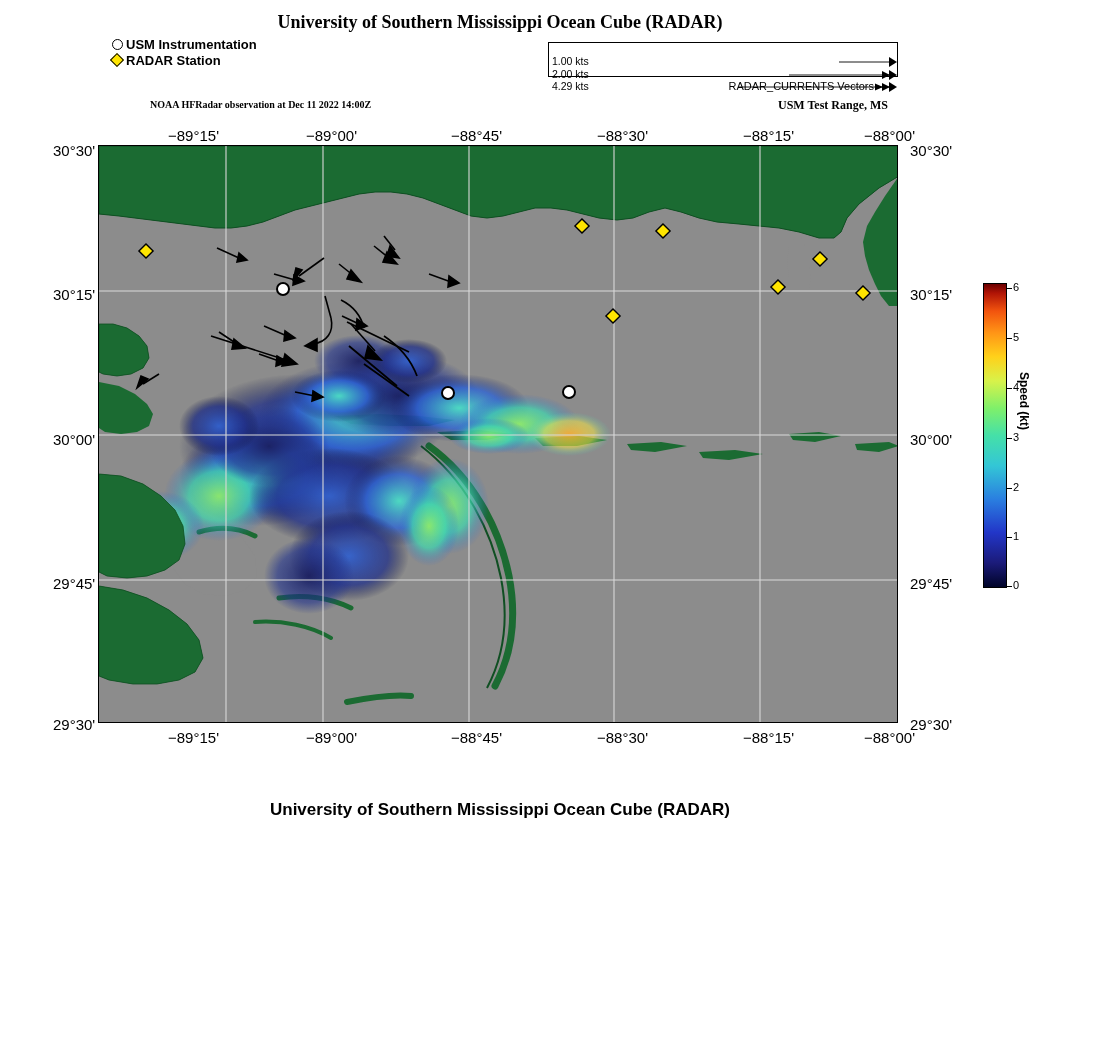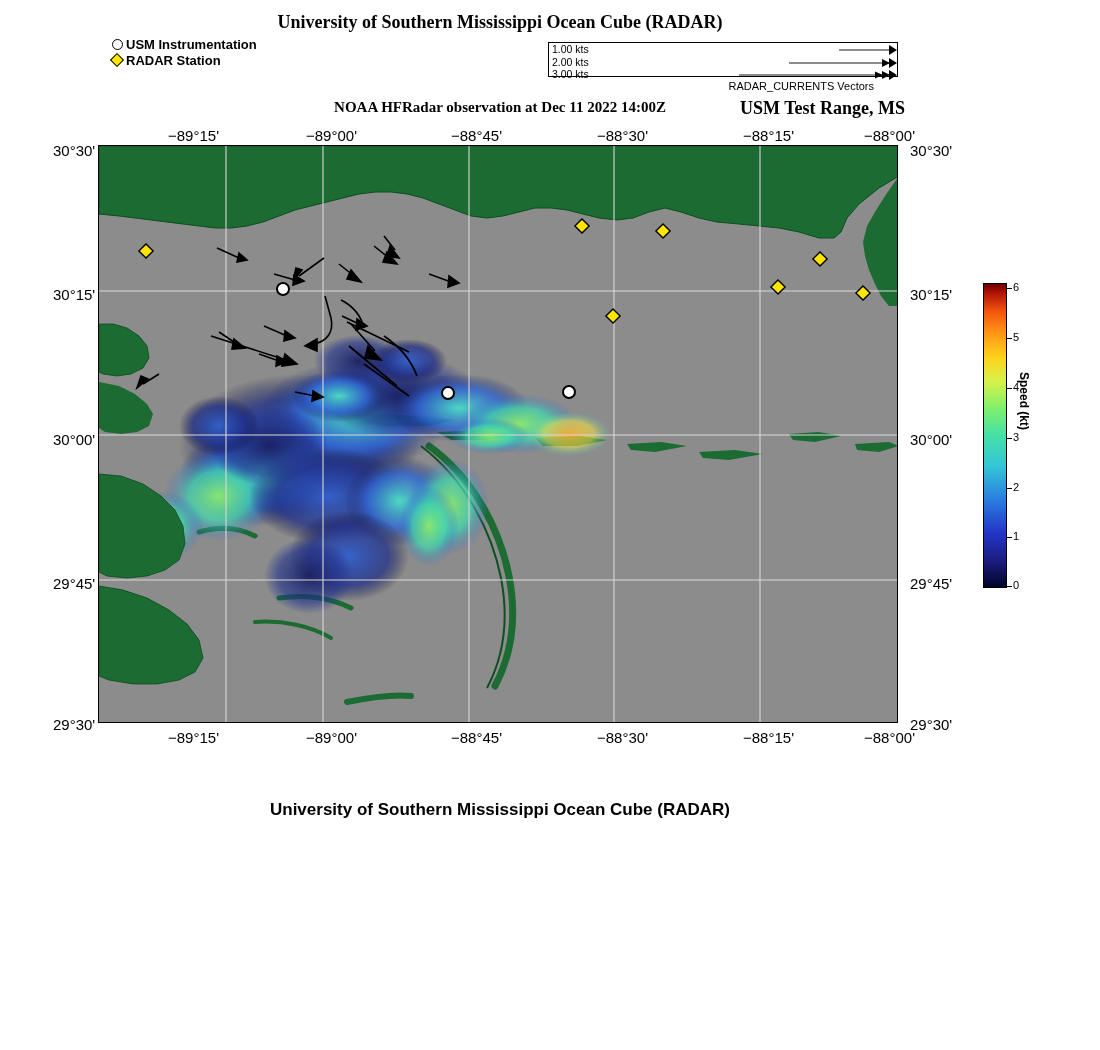--- a/index.html
+++ b/index.html
@@ -27,31 +27,31 @@
   }
   #bottom-title {
     left: 0; top: 800px; width: 1000px;
     text-align: center;
     font-weight: bold;
     font-size: 17px;
     color: #000;
   }
   #subtitle {
     left: 150px; top: 99px; width: 700px;
-    text-align: center;
+    text-align: left;
     font-family: "Liberation Serif", serif;
     font-weight: bold;
-    font-size: 15px;
+    font-size: 10px;
     color: #000;
   }
   #range-label {
-    left: 740px; top: 98px;
+    left: 778px; top: 98px;
     font-family: "Liberation Serif", serif;
     font-weight: bold;
-    font-size: 18px;
+    font-size: 12px;
     color: #000;
   }
 
   
   #legend {
     left: 108px; top: 36px;
     font-size: 13px;
     font-weight: bold;
     color: #000;
   }
@@ -188,37 +188,37 @@
   </div>
   <div class="row">
     <span class="sym">
         <span class="diamond-marker"></span>
       </span>
     <span>RADAR Station</span>
   </div>
 </div>
 
 <div class="abs" id="vector-box">
-  <div class="vrow" style="margin-top:1px;">
+  <div class="vrow" style="margin-top:13px;">
     <span class="vlabel">1.00 kts</span>
     <svg width="348" height="11" style="position:absolute;left:0;top:0;">
       <line x1="290" y1="6" x2="340" y2="6" stroke="#000" stroke-width="0.9"></line>
       <polygon points="340,1 348,6 340,11" fill="#000"></polygon>
     </svg>
   </div>
   <div class="vrow" style="margin-top:2px;">
     <span class="vlabel">2.00 kts</span>
     <svg width="348" height="11" style="position:absolute;left:0;top:0;">
       <line x1="240" y1="6" x2="340" y2="6" stroke="#000" stroke-width="0.9"></line>
       <polygon points="340,1 348,6 340,11" fill="#000"></polygon>
       <polygon points="333,2 341,6 333,10" fill="#000"></polygon>
     </svg>
   </div>
   <div class="vrow" style="margin-top:1px;">
-    <span class="vlabel">3.00 kts</span>
+    <span class="vlabel">4.29 kts</span>
     <svg width="348" height="11" style="position:absolute;left:0;top:0;">
       <line x1="190" y1="6" x2="340" y2="6" stroke="#000" stroke-width="0.9"></line>
       <polygon points="340,1 348,6 340,11" fill="#000"></polygon>
       <polygon points="333,2 341,6 333,10" fill="#000"></polygon>
       <polygon points="326,2.5 334,6 326,9.5" fill="#000"></polygon>
     </svg>
   </div>
 </div>
 <div class="abs" id="vector-caption">RADAR_CURRENTS Vectors</div>
 

